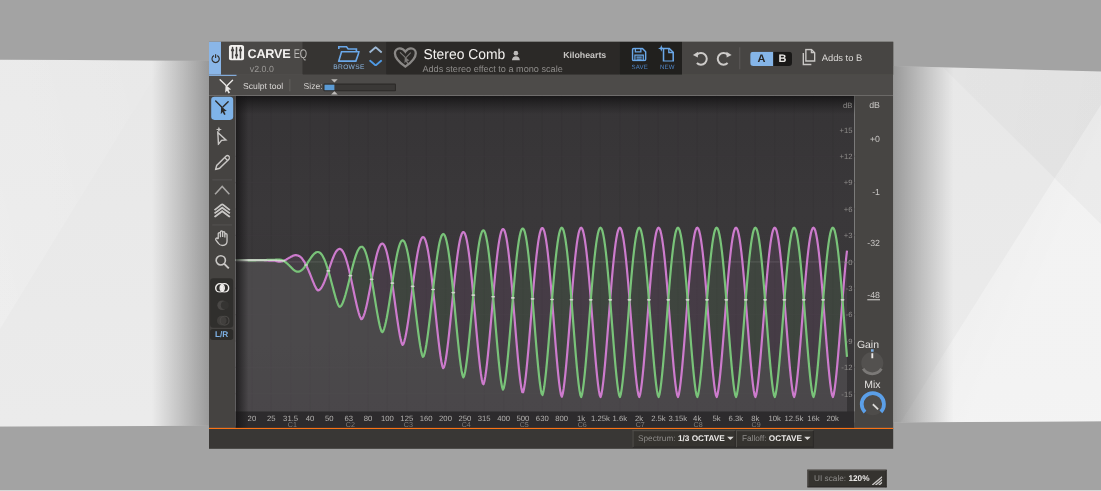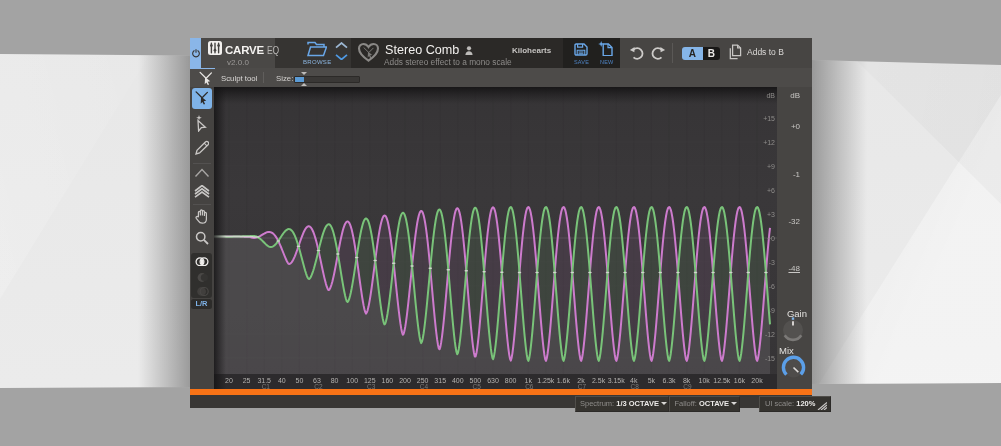--- a/index.html
+++ b/index.html
@@ -43,24 +43,24 @@
 #slider .t1{position:absolute;left:5.5px;top:-4.5px;width:0;height:0;border-left:3px solid transparent;border-right:3px solid transparent;border-top:3.5px solid #bdbbb9;}
 #slider .t2{position:absolute;left:5.5px;top:6px;width:0;height:0;border-left:3px solid transparent;border-right:3px solid transparent;border-bottom:3.5px solid #bdbbb9;}
 
 #toolcol{position:absolute;left:0;top:48.5px;width:24px;height:302.5px;background:#454341;}
 #selbtn{position:absolute;left:1.5px;top:1.5px;width:20px;height:21px;background:#7fb3e8;border-radius:3px;}
 #chgroup{position:absolute;left:1px;top:166.5px;width:21px;height:44.5px;background:#302f2d;border-radius:3px;}
 #lrbtn{position:absolute;left:1px;top:212.5px;width:21px;height:10px;background:#2d2c2a;border-radius:2.5px;color:#7fb3e8;font-size:7.5px;font-weight:bold;text-align:center;line-height:10px;}
 #graph{position:absolute;left:24px;top:48.5px;width:563px;height:302.5px;}
 #panel{position:absolute;left:587px;top:48.5px;width:35px;height:302.5px;background:#474543;}
 .plabel{position:absolute;font-size:8px;color:#c9c7c5;text-align:right;width:24px;}
-#gain-lbl{position:absolute;left:2px;top:221.5px;width:28px;text-align:right;font-size:9.5px;color:#e2e0de;}
-#mix-lbl{position:absolute;left:2px;top:258px;width:28px;font-size:9.5px;color:#e2e0de;}
-
-#statusbar{position:absolute;left:0;top:351px;width:622px;height:19px;background:#393735;border-top:6px solid #f97316;box-sizing:border-box;}
+#gain-lbl{position:absolute;left:2px;top:221.5px;width:28px;text-align:left;font-size:9.5px;color:#e2e0de;}
+#mix-lbl{position:absolute;left:2px;top:258px;width:28px;text-align:center;font-size:9.5px;color:#e2e0de;}
+
+#statusbar{position:absolute;left:0;top:351px;width:622px;height:19px;background:#393735;border-top:1px solid #f97316;box-sizing:border-box;}
 .sbox{position:absolute;top:1px;height:16px;background:#35332f;border:1px solid #504e4a;border-bottom-color:#2c2a28;border-right-color:#2c2a28;box-sizing:border-box;font-size:7.5px;line-height:14.5px;white-space:nowrap;}
 .sbox .k{color:#8e8c8a;} .sbox .v{color:#eceae8;font-weight:bold;}
 .dda{display:inline-block;width:0;height:0;border-left:3px solid transparent;border-right:3px solid transparent;border-top:3.5px solid #d8d6d4;margin-left:2px;vertical-align:1px;}
 </style></head>
 <body>
 <div id="stage">
   <div id="band">
       <div class="facet3"></div>
       <div class="facet1"></div>
       <div class="facet2"></div>
@@ -342,21 +342,21 @@
       <div id="mix-lbl">Mix</div>
       <svg class="abs" style="left:2.5px;top:267px" width="27" height="27" viewBox="0 0 27 27">
         <circle cx="13.5" cy="13.5" r="10" fill="#4e4c4a"></circle>
         <path d="M6.4 20.6A10.1 10.1 0 1 1 20.8 20.4" fill="none" stroke="#5b9fe8" stroke-width="3.4"></path>
         <path d="M13.5 13.5L18.3 18.1" stroke="#dddbd9" stroke-width="1.6"></path>
       </svg>
     </div>
     <div id="statusbar">
       <div class="sbox" style="left:385px;width:93.5px;padding-left:4px;"><span class="k">Spectrum:&nbsp;</span><span class="v">1/3 OCTAVE</span><span class="dda"></span></div>
       <div class="sbox" style="left:478.5px;width:71.5px;padding-left:5px;"><span class="k">Falloff:&nbsp;</span><span class="v">OCTAVE</span><span class="dda"></span></div>
-      <div class="sbox" style="left:569px;width:72px;padding-left:5px;"><span class="k">UI scale:&nbsp;</span><span class="v">120%</span>
+      <div class="sbox" style="left:544px;width:72px;padding-left:5px;margin-top:36px;"><span class="k">UI scale:&nbsp;</span><span class="v">120%</span>
         <svg class="abs" style="right:3px;top:3px" width="12" height="10" viewBox="0 0 12 10">
             <g stroke="#c9c7c5" stroke-width="1.2">
               <path d="M3 10L12 2.5"></path>
               <path d="M6 10L12 5"></path>
               <path d="M9 10L12 7.5"></path>
             </g>
           </svg>
       </div>
     </div>
   </div>

